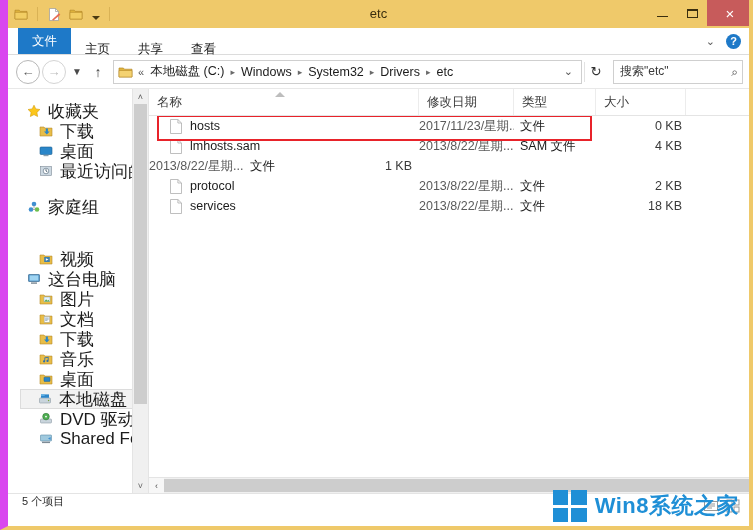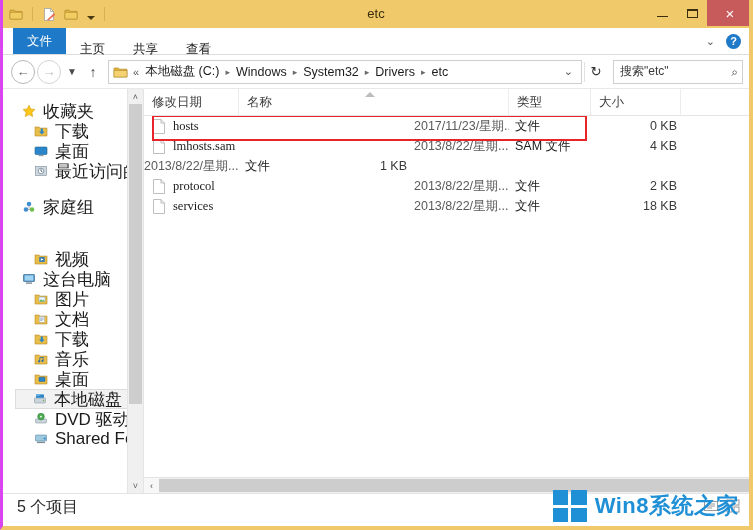--- a/index.html
+++ b/index.html
@@ -13,21 +13,21 @@
     color: #000;
     -webkit-font-smoothing: antialiased;
   }
 
   #window {
     position: relative;
     width: 753px;
     height: 530px;
     box-sizing: border-box;
     background: #ffffff;
-    border-left: 3px solid #d946ef;
+    border-left: 8px solid #d946ef;
     border-right: 4px solid #efc96a;
     border-bottom: 4px solid #efc96a;
     overflow: hidden;
   }
 
   
   .titlebar {
     position: relative;
     height: 28px;
     background: #efc96a;
@@ -366,21 +366,21 @@
 
   .rows { position: relative; flex: 1; overflow: hidden; }
   .row {
     display: flex;
     height: 20px;
     align-items: center;
     font-size: 12.5px;
     color: #1b1b1b;
   }
   .cell { box-sizing: border-box; white-space: nowrap; overflow: hidden; }
-  .c-name { width: 270px; padding-left: 8px; display: flex; align-items: center; font-family: Liberation Serif, serif; }
+  .c-name { width: 270px; padding-left: 20px; display: flex; align-items: center; }
   .c-date { width: 95px; color: #5a5a5a; }
   .c-type { width: 82px; padding-left: 6px; }
   .c-size { width: 90px; text-align: right; padding-right: 4px; color: #3a3a3a; }
 
   .file-ico {
     width: 13px; height: 16px;
     margin-right: 8px;
     flex: 0 0 13px;
     display: flex; align-items: center; justify-content: center;
   }
@@ -415,23 +415,22 @@
     background: #cdcdcd;
     margin: 1px 0;
   }
 
   
   .statusbar {
     height: 26px;
     background: #ffffff;
     border-top: 1px solid #e4e4e4;
     display: flex;
-    align-items: center;
     padding-left: 14px;
-    font-size: 16px;
+    font-size: 11px;
     color: #2b2b2b;
     position: relative;
   }
   .status-views {
     position: absolute;
     right: 8px;
     top: 4px;
     display: flex;
     gap: 6px;
     opacity: .55;
@@ -719,25 +718,25 @@
 
       <div class="vscroll">
         <div class="arrow">˄</div>
         <div class="thumb"></div>
         <div class="arrow bottom">˅</div>
       </div>
     </div>
 
     <div class="filepane">
       <div class="colheaders">
-        <div class="ch ch-date">修改日期</div>
         <div class="ch ch-name">
           <span>名称</span>
           <span class="sort-caret"></span>
         </div>
+        <div class="ch ch-date">修改日期</div>
         <div class="ch ch-type">类型</div>
         <div class="ch ch-size">大小</div>
       </div>
 
       <div class="rows">
         <div class="redbox"></div>
 
         <div class="row">
           <div class="cell c-name">
             <span class="file-ico">

